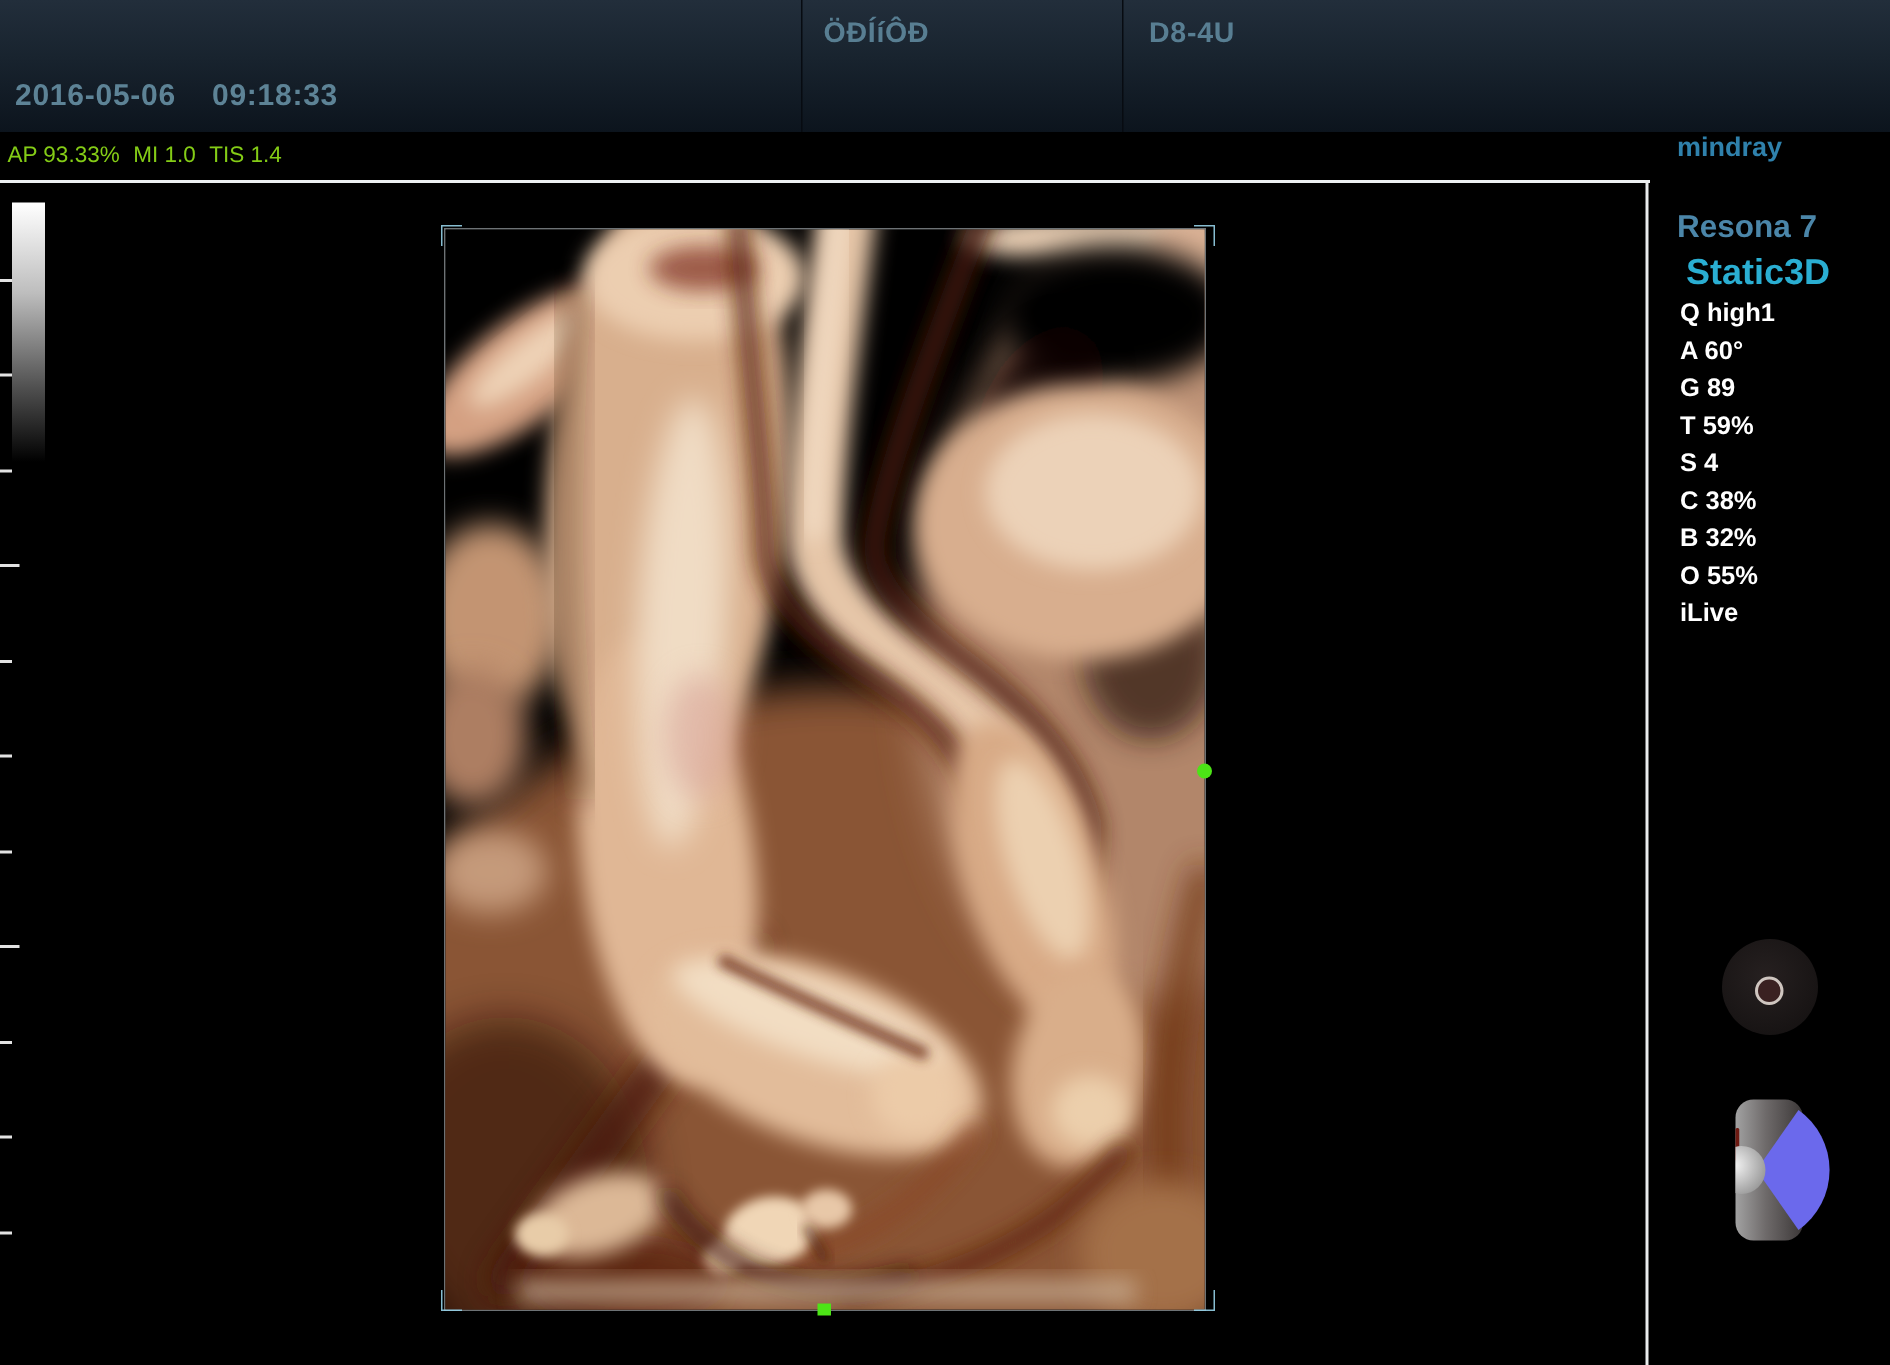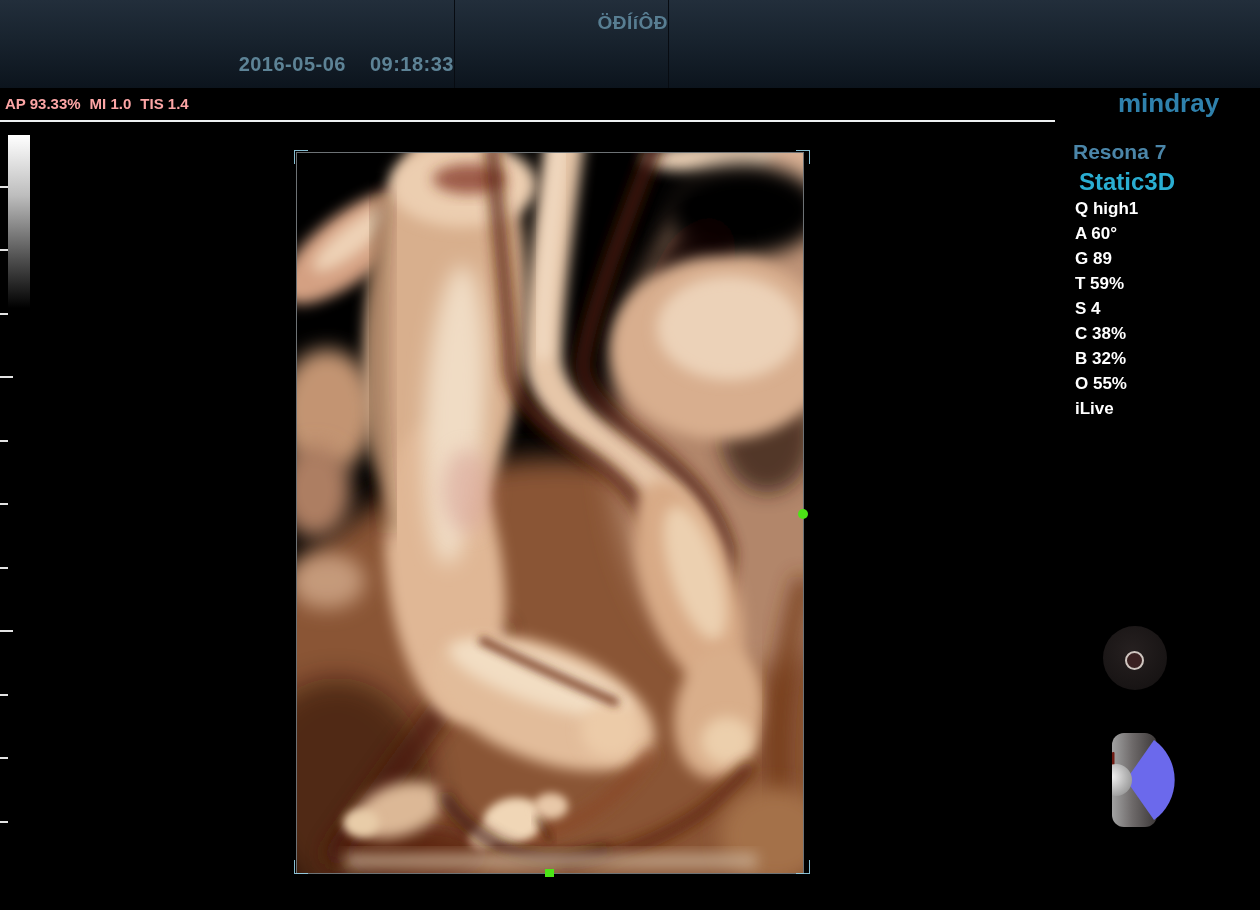--- a/index.html
+++ b/index.html
@@ -4,35 +4,35 @@
 <style>
   * { margin:0; padding:0; box-sizing:border-box; }
   html,body { background:#000; }
   body { font-family:"Liberation Sans","DejaVu Sans",sans-serif; }
   .screen { position:relative; width:1260px; height:910px; background:#000; overflow:hidden; }
 
   
   .topbar { position:absolute; left:0; top:0; width:1260px; height:88px; display:flex;
             background:linear-gradient(180deg,#222e3b 0%,#18232e 45%,#0c141d 100%); }
   .tcell { height:100%; position:relative; }
-  .tcell.div { border-right:1px solid #070b11;text-align:right; }
-  .c1 { width:455px; } .c2 { width:450px; } .c3 { width:214px; } .c4 { flex:1; }
+  .tcell.div { border-right:1px solid #070b11; }
+  .c1 { width:535px; } .c2 { width:450px; } .c3 { width:214px; } .c4 { flex:1; }
   .trow-bottom { position:absolute; left:0; bottom:12px; width:100%; padding-left:10px;
                  color:#5d8396; font-size:20px; font-weight:bold; letter-spacing:.5px; }
   .c2 .trow-bottom { padding-left:15px; }
   .trow-top { position:absolute; left:0; top:12px; width:100%; padding-left:14px;
               color:#587e92; font-size:19px; font-weight:bold; letter-spacing:.5px; }
   .c4 .trow-top { padding-left:17px; }
   .date-sep { display:inline-block; width:24px; }
 
   
   .statusbar { position:absolute; left:0; top:88px; width:1260px; height:32px; background:#000; }
-  .ap-line { position:absolute; left:5px; top:7px; color:#fca5a5; font-size:15px; font-weight:bold; }
+  .ap-line { position:absolute; left:5px; top:7px; color:#84cc16; font-size:15px; font-weight:normal; }
   .ap-line span { margin-right:9px; }
-  .brand-logo { position:absolute; left:1118px; top:0px; color:#2f81ac; font-size:26px;
+  .brand-logo { position:absolute; left:1118px; top:0px; color:#2f81ac; font-size:18px;
                 font-weight:bold; letter-spacing:0px; }
 
   
   .image-area { position:absolute; left:0; top:120px; width:1100px; height:790px; background:#000; }
   .edge-top { position:absolute; left:0; top:0; width:1100px; height:2px; background:#eef1f2; }
   .edge-right { position:absolute; left:1097px; top:0; width:2px; height:790px; background:#e9eced; }
 
   .gray-bar { position:absolute; left:8px; top:15px; width:22px; height:173px;
               background:linear-gradient(180deg,#ffffff 0%,#bdbdbd 35%,#4e4e4e 72%,#000 100%); }
   .tick { position:absolute; left:0; width:8px; height:2px; background:#e3e3e3; }
@@ -44,21 +44,21 @@
   .corner { position:absolute; width:14px; height:14px; }
   .corner.tl { left:294px; top:30px;  border-left:1px solid rgba(150,210,232,.9); border-top:1px solid rgba(150,210,232,.9); }
   .corner.tr { left:796px; top:30px;  border-right:1px solid rgba(150,210,232,.9); border-top:1px solid rgba(150,210,232,.9); }
   .corner.bl { left:294px; top:740px; border-left:1px solid rgba(150,210,232,.9); border-bottom:1px solid rgba(150,210,232,.9); }
   .corner.br { left:796px; top:740px; border-right:1px solid rgba(150,210,232,.9); border-bottom:1px solid rgba(150,210,232,.9); }
 
   .roi-right  { position:absolute; left:798px; top:389px; width:10px; height:10px; border-radius:50%; background:#4ce416; }
   .roi-bottom { position:absolute; left:545px; top:749px; width:9px;  height:8px;  background:#4ce416; }
 
   
-  .sidebar { position:absolute; left:1055px; top:120px; width:132px; height:790px; background:#000; }
+  .sidebar { position:absolute; left:1100px; top:120px; width:132px; height:790px; background:#000; }
   .model { position:absolute; left:18px; top:20px; color:#4b86a9; font-size:21px; font-weight:bold; }
   .mode  { position:absolute; left:24px; top:48px; color:#2aaed2; font-size:24px; font-weight:bold; }
   .params { position:absolute; left:20px; top:76px; color:#ffffff; font-size:17px; font-weight:bold; }
   .params div { height:25px; line-height:25px; }
   .trackball { position:absolute; left:48px; top:506px; width:64px; height:64px; border-radius:50%;
                background:radial-gradient(circle at 45% 40%, #262020 0%, #1a1616 60%, #120f0f 100%); }
   .trackball-dot { position:absolute; left:22px; top:25px; width:19px; height:19px; border-radius:50%;
                    background:#3a2121; border:2px solid #cfc6c0; }
   .probe-glyph { position:absolute; left:55px; top:610px; }
 </style>
@@ -68,20 +68,23 @@
 <div class="screen">
 
   <div class="topbar">
     <div class="tcell c1 div">
       <div class="trow-bottom">
         <span>2016-05-06</span><span class="date-sep"></span><span>09:18:33</span>
       </div>
     </div>
     <div class="tcell c3 div">
       <div class="trow-top">ÖÐÍíÔÐ</div>
+    </div>
+    <div class="tcell c4">
+      <div class="trow-top">D8-4U</div>
     </div>
   </div>
 
   <div class="statusbar">
     <div class="ap-line">
       <span>AP 93.33%</span><span>MI 1.0</span><span>TIS 1.4</span>
     </div>
     <div class="brand-logo">mindray</div>
   </div>
 

